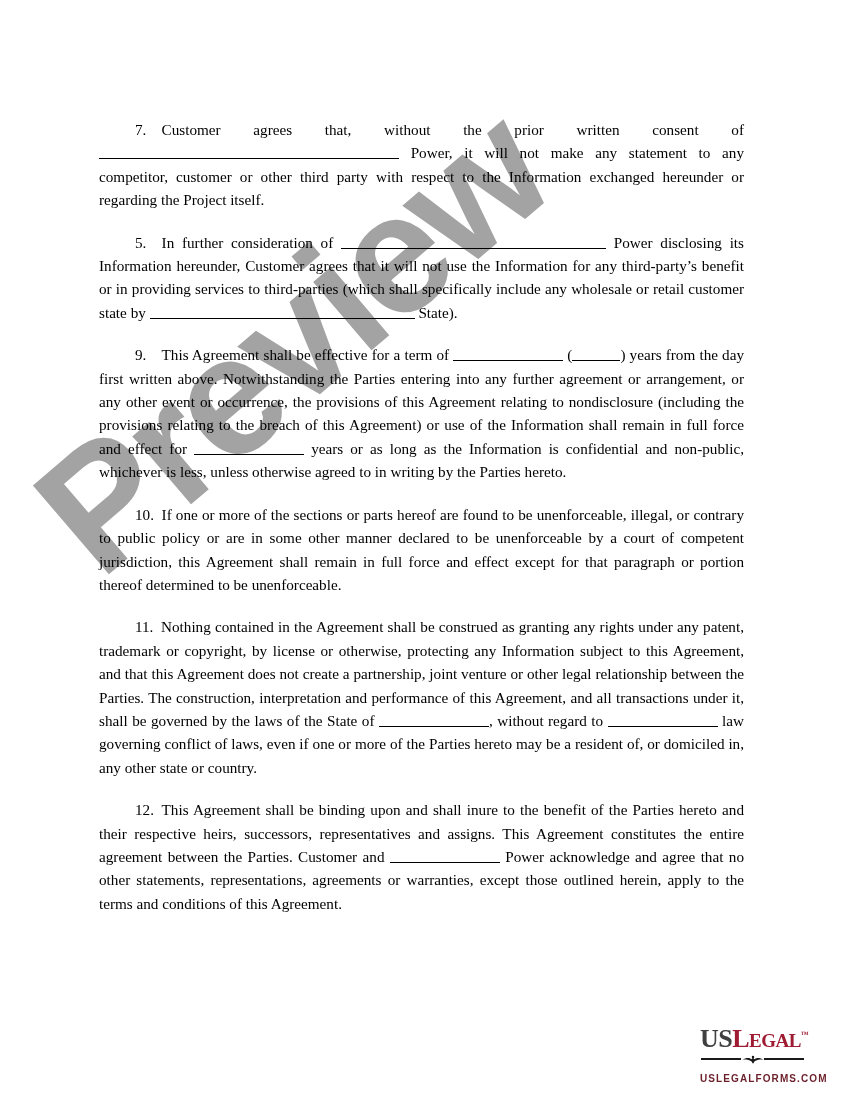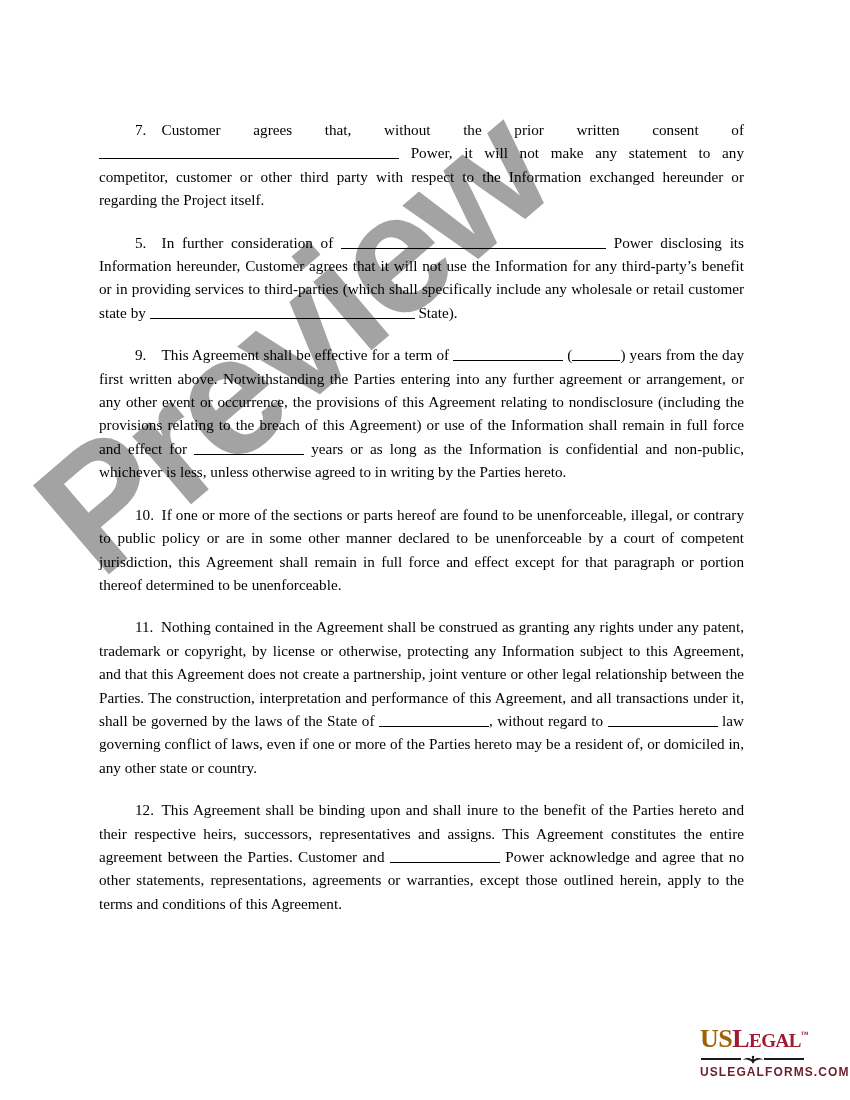--- a/index.html
+++ b/index.html
@@ -89,21 +89,21 @@
   }
   .logo-wordmark {
     font-family: "Liberation Serif", "DejaVu Serif", serif;
     font-size: 26px;
     font-weight: 700;
     letter-spacing: -0.5px;
     white-space: nowrap;
     position: relative;
     display: inline-block;
   }
-  .logo-us { color: #a16207; }
+  .logo-us { color: #404040; }
   .logo-legal { color: #9e1b32; }
   .logo-cap { font-size: 26px; }
   .logo-small { font-size: 19px; }
   .logo-tm {
     font-size: 8px;
     vertical-align: super;
     color: #9e1b32;
     letter-spacing: 0;
   }
   .logo-rule {
@@ -121,23 +121,23 @@
   }
   .logo-rule .bar.left  { left: 0; }
   .logo-rule .bar.right { right: 0; }
   .logo-emblem {
     position: absolute;
     left: 50%;
     top: 0;
     transform: translateX(-50%);
   }
   .logo-domain {
-    margin-top: 2px;
+    margin-top: 10px;
     font-family: "Liberation Sans", "DejaVu Sans", sans-serif;
-    font-size: 12px;
+    font-size: 10px;
     font-weight: 700;
     letter-spacing: 1.1px;
     color: #6b1f2a;
     white-space: nowrap;
   }
 </style>
 </head>
 <body>
 
 <div class="page">

